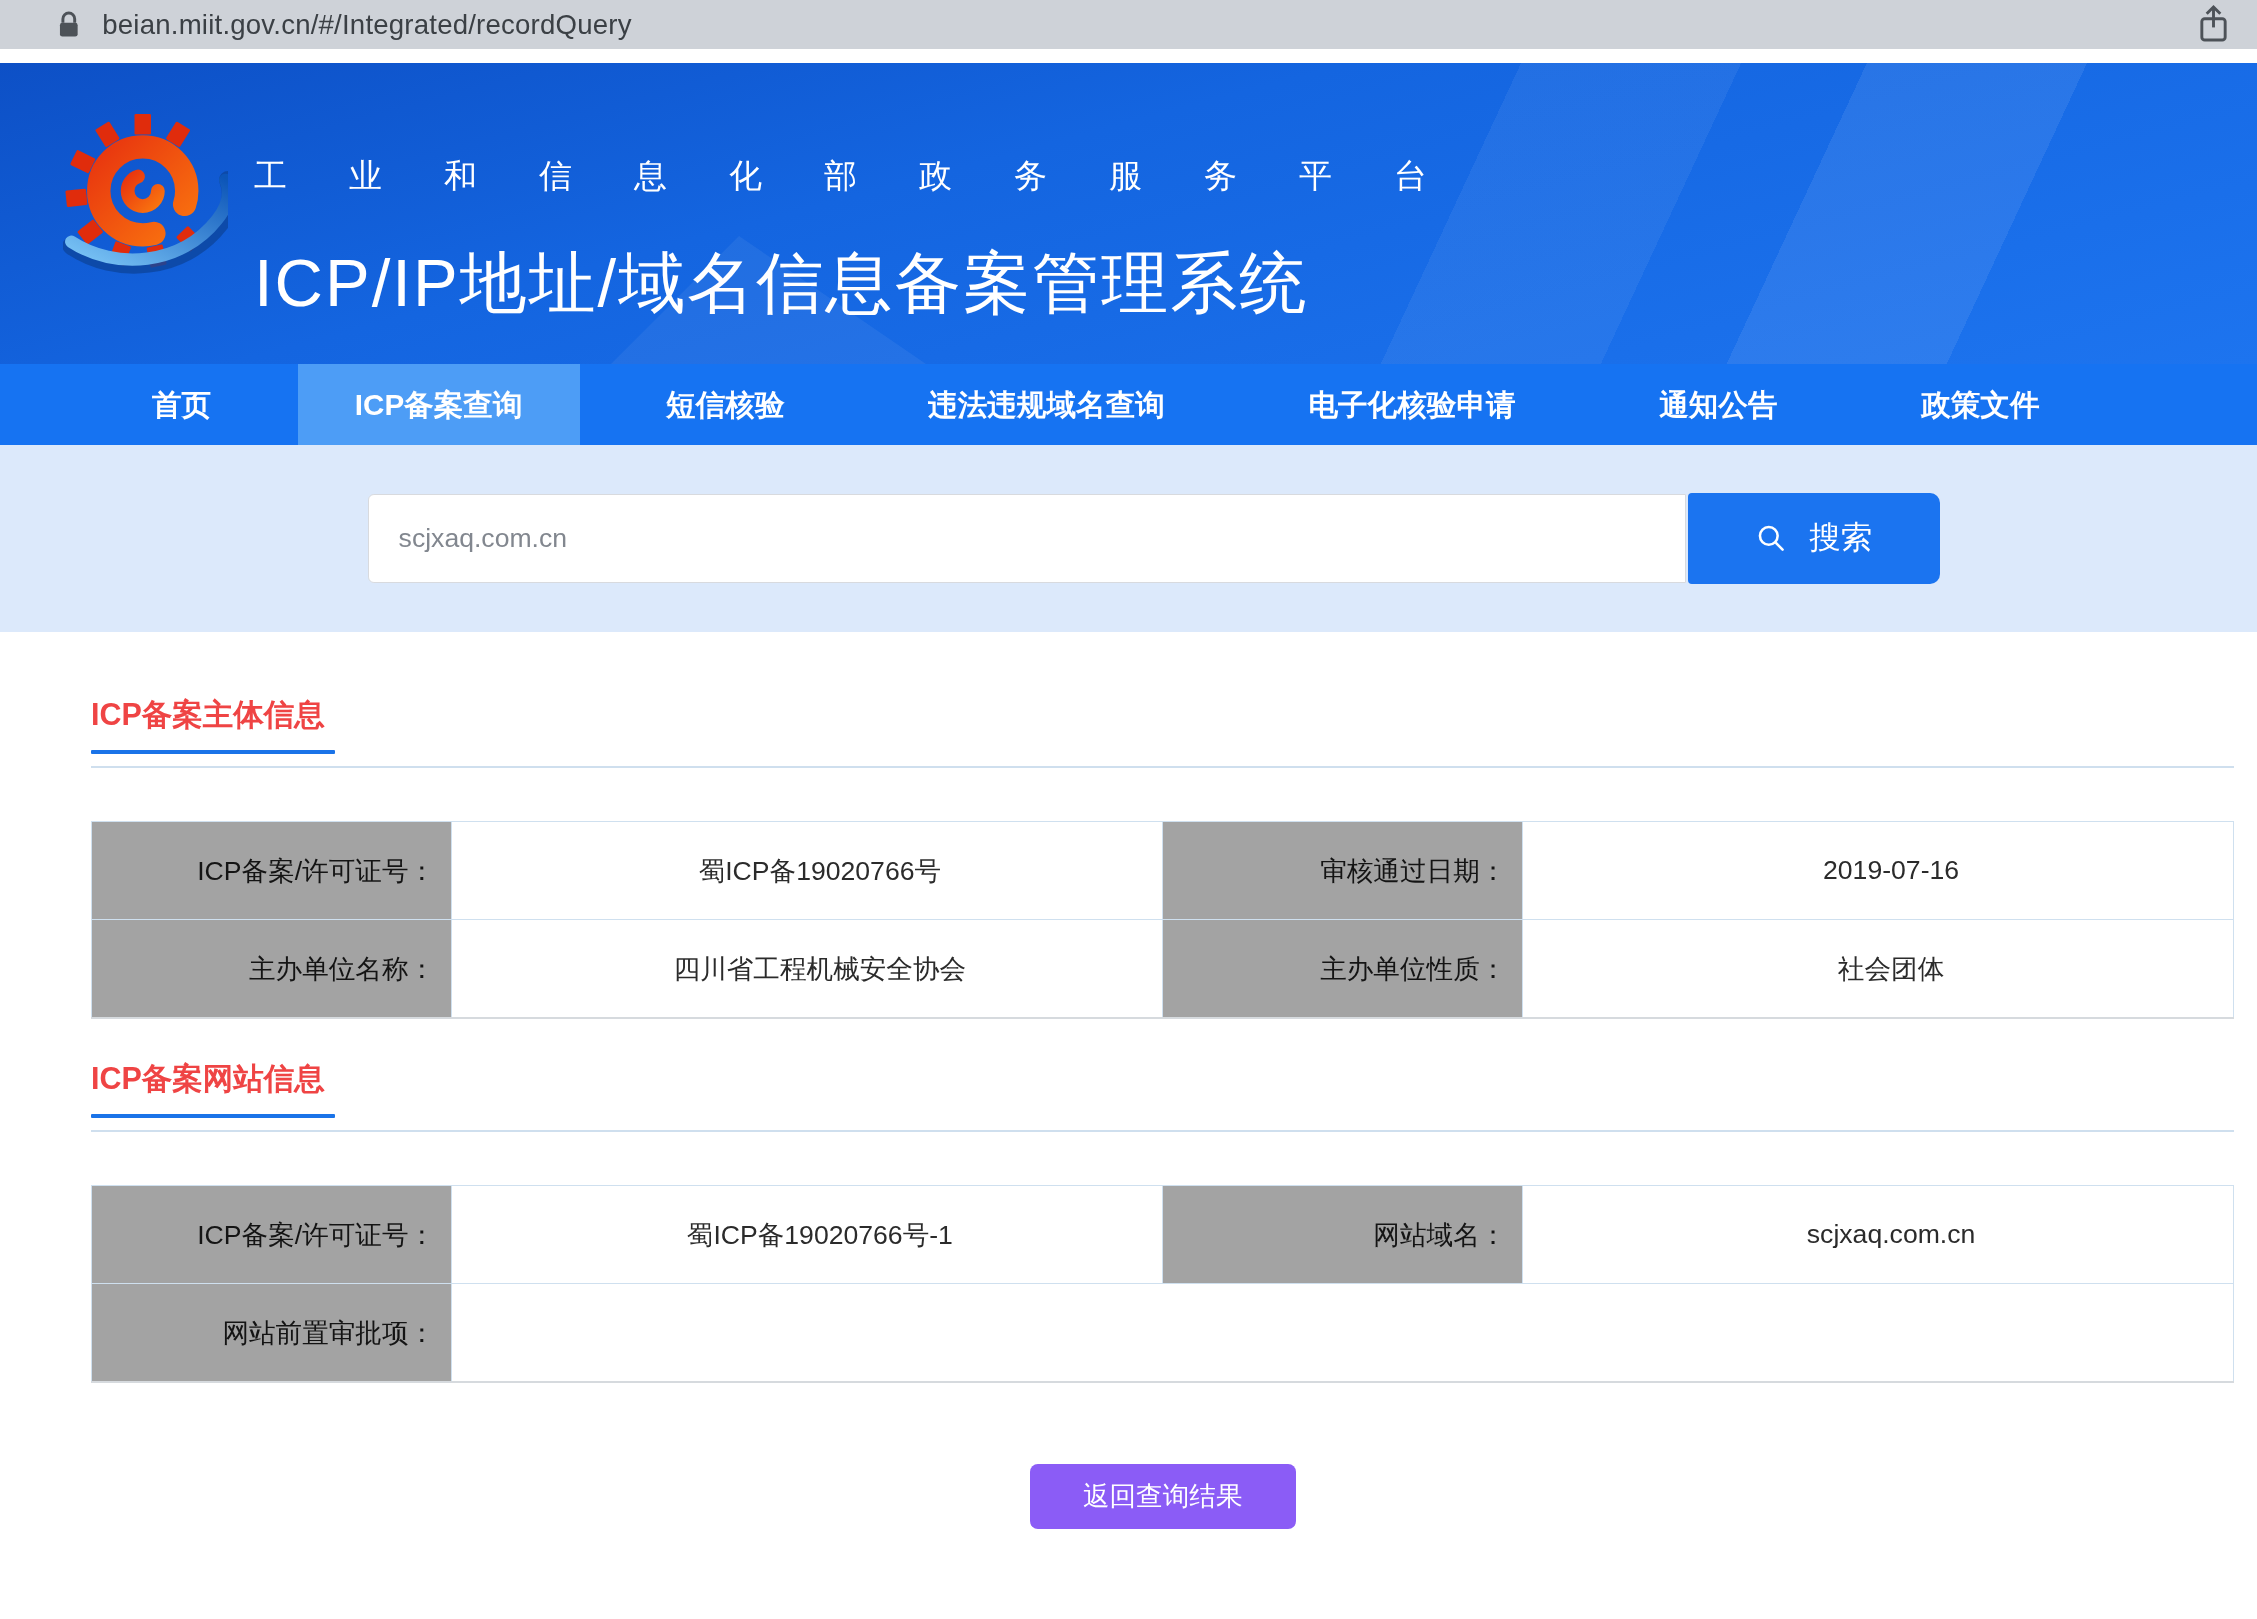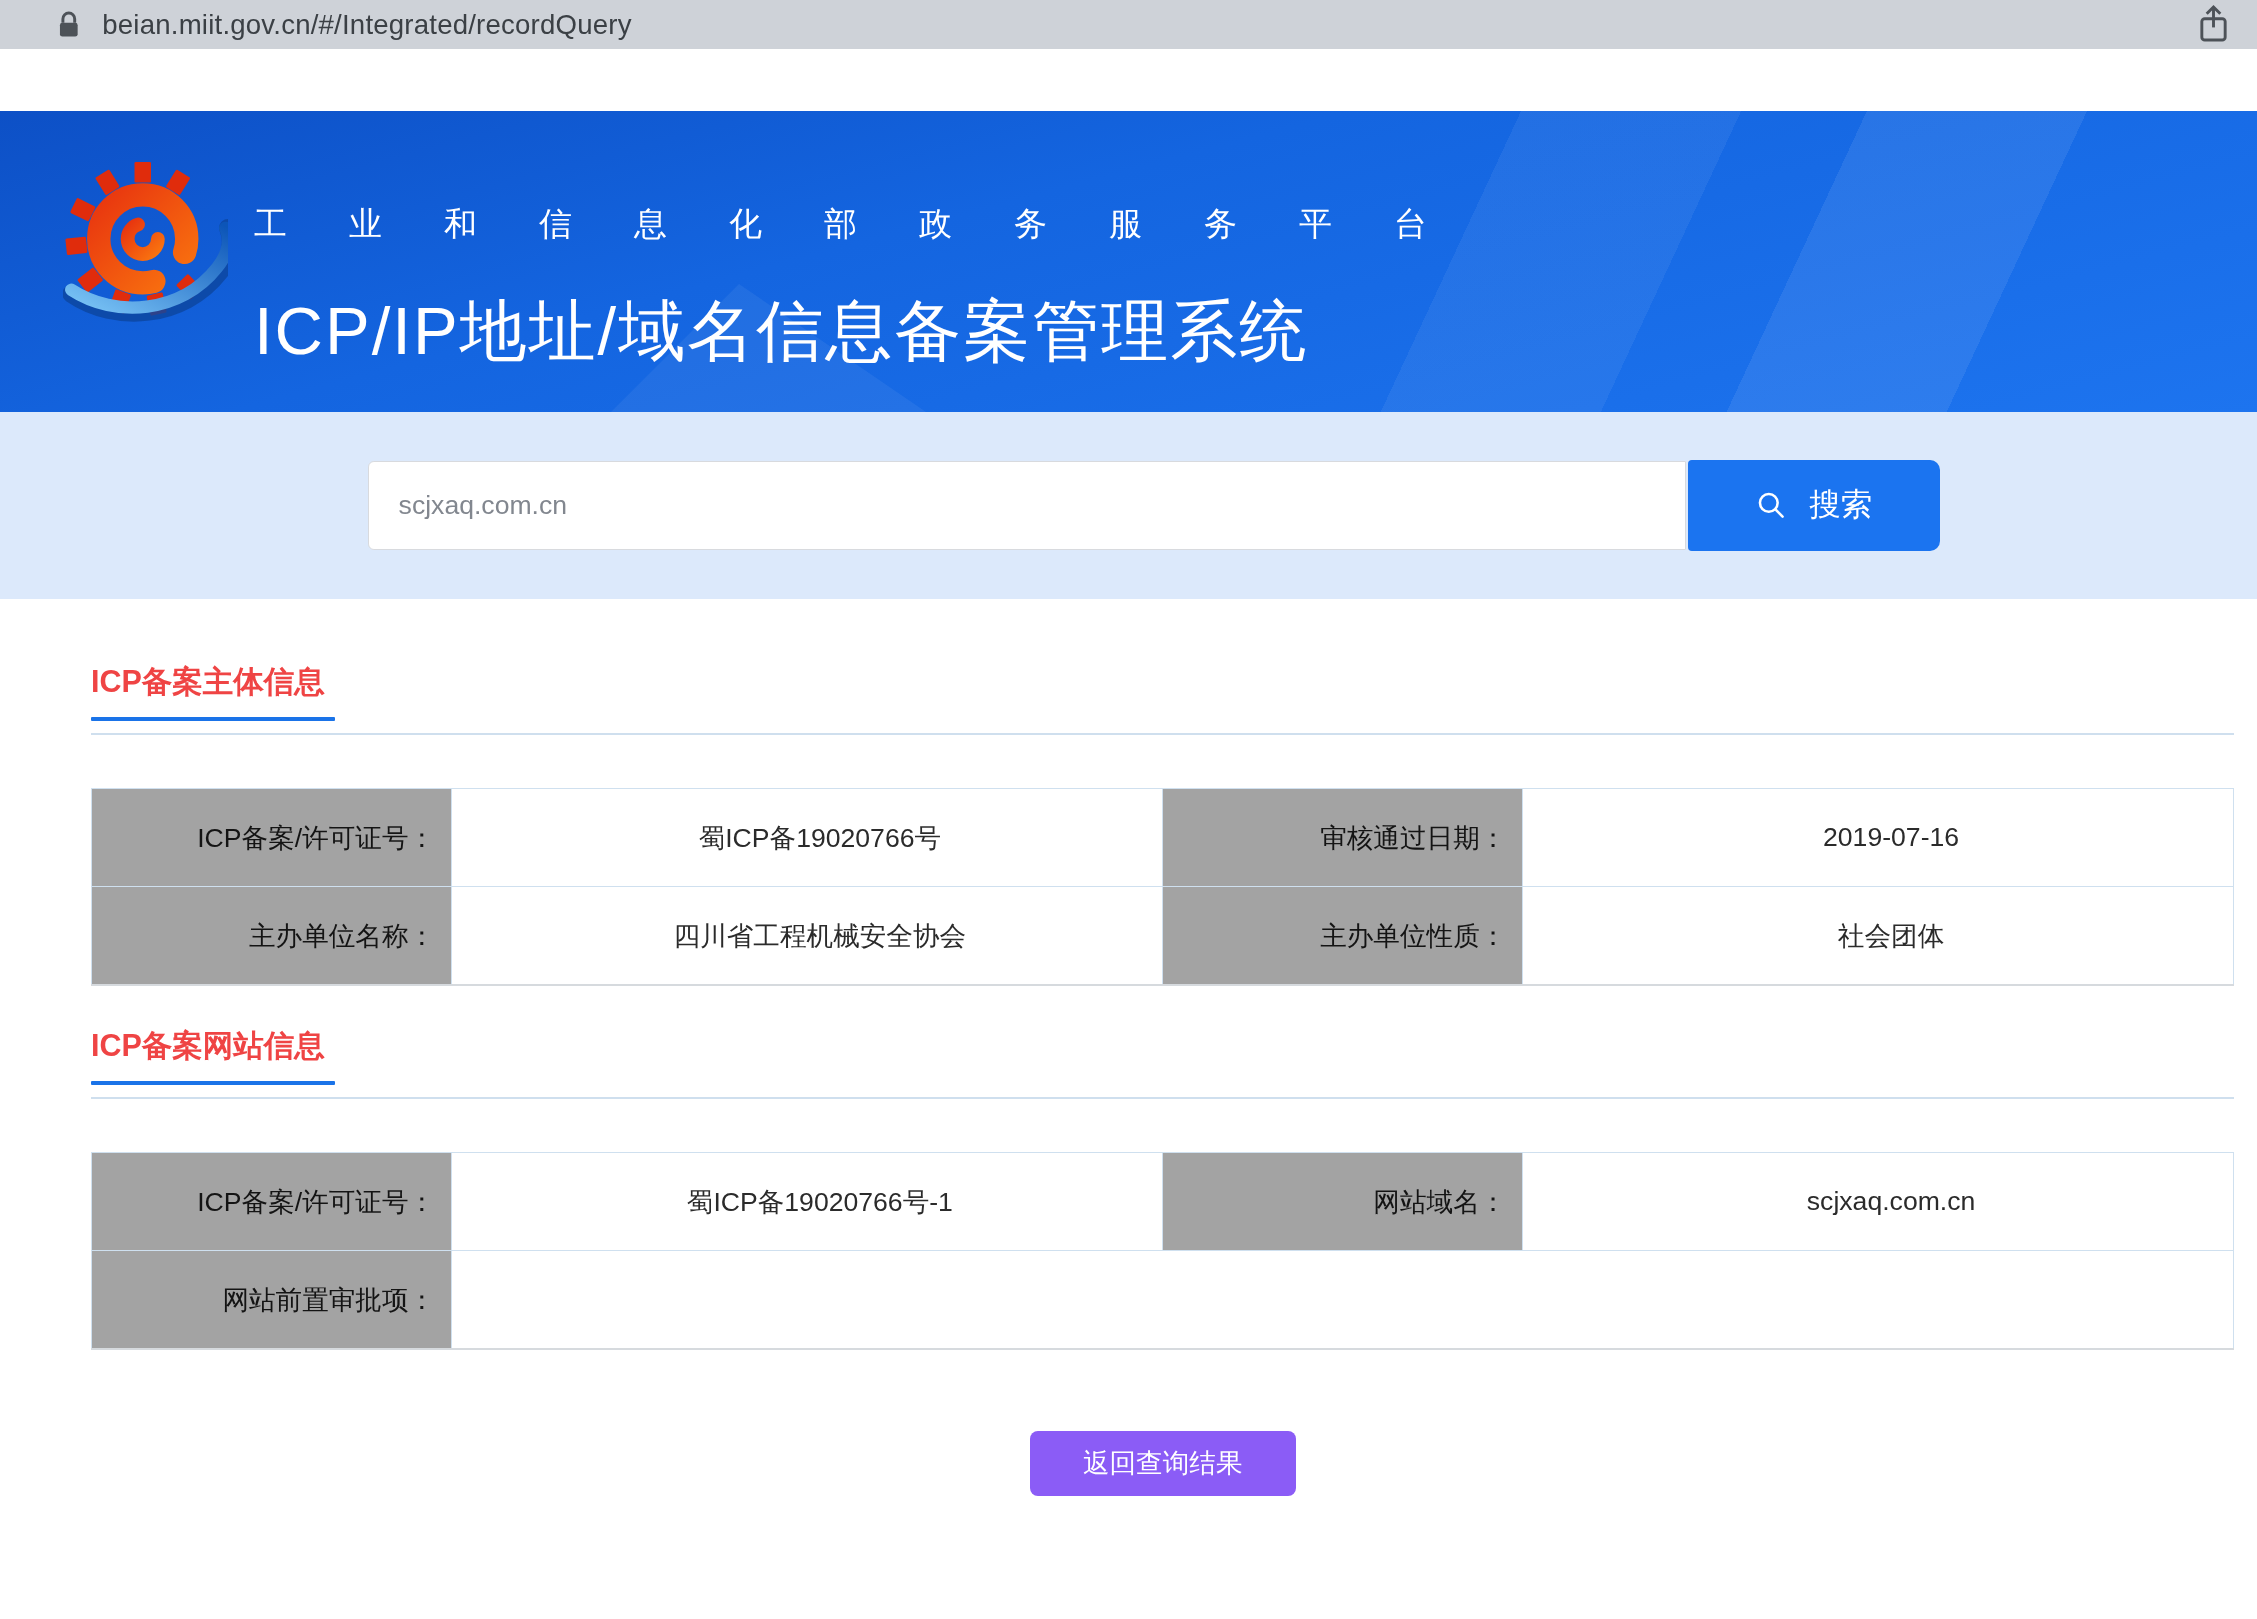--- a/index.html
+++ b/index.html
@@ -14,21 +14,20 @@
   }
   .browser-bar .lock { flex: 0 0 auto; margin-right: 21.7px; display: flex; }
   .browser-bar .url-text { font-size: 27.6px; color: #3b4045; letter-spacing: 0.2px; flex: 1 1 auto; }
   .browser-bar .share { flex: 0 0 auto; display: flex; }
   .white-strip { height: 13.8px; background: #ffffff; }
 
   
   .site-header {
     position: relative; height: 301px; overflow: hidden;
     background: linear-gradient(165deg, #0d50c6 0%, #1465e0 40%, #1d74ef 100%);
-    margin-top: 48px;
   }
   .site-header::before {
     content: ""; position: absolute; right: 0; top: -39px; width: 1379px; height: 414px;
     background:
       linear-gradient(115deg, transparent 42%, rgba(255,255,255,0.06) 42%, rgba(255,255,255,0.06) 56%, transparent 56%),
       linear-gradient(115deg, transparent 64%, rgba(255,255,255,0.08) 64%, rgba(255,255,255,0.08) 78%, transparent 78%);
   }
   .site-header::after {
     content: ""; position: absolute; bottom: 0; left: 611px;
     border-left: 128px solid transparent; border-right: 187px solid transparent;
@@ -145,20 +144,29 @@
           <path d="M -52 37 C -20 58 28 54 54 21 C 62 11 64 1 60 -8" fill="none" stroke="url(#lgb)" stroke-width="9" stroke-linecap="round"></path>
         </g>
       </svg>
     </span>
     <div class="header-text">
       <div class="header-subtitle">工业和信息化部政务服务平台</div>
       <div class="header-title">ICP/IP地址/域名信息备案管理系统</div>
     </div>
   </header>
 
+  <nav class="nav">
+    <div class="nav-item">首页</div>
+    <div class="nav-item active">ICP备案查询</div>
+    <div class="nav-item">短信核验</div>
+    <div class="nav-item">违法违规域名查询</div>
+    <div class="nav-item">电子化核验申请</div>
+    <div class="nav-item">通知公告</div>
+    <div class="nav-item">政策文件</div>
+  </nav>
 
   <div class="search-section">
     <input class="search-input" type="text" value="scjxaq.com.cn" style="">
     <button class="search-button">
       <svg width="31.5" height="31.5" viewBox="0 0 32 32">
         <circle cx="13" cy="13" r="9" fill="none" stroke="#ffffff" stroke-width="2.6"></circle>
         <line x1="20" y1="20" x2="27" y2="27" stroke="#ffffff" stroke-width="2.6" stroke-linecap="round"></line>
       </svg>
       <span>搜索</span>
     </button>

